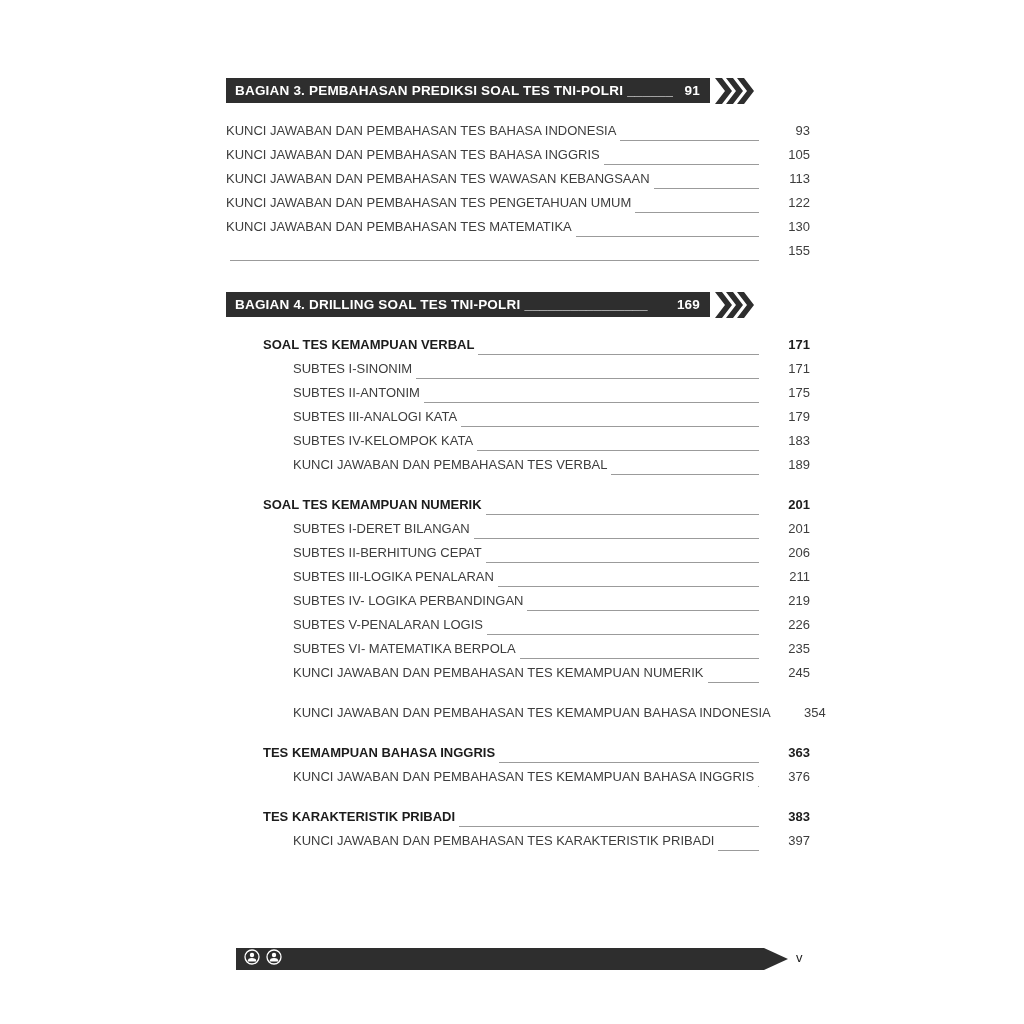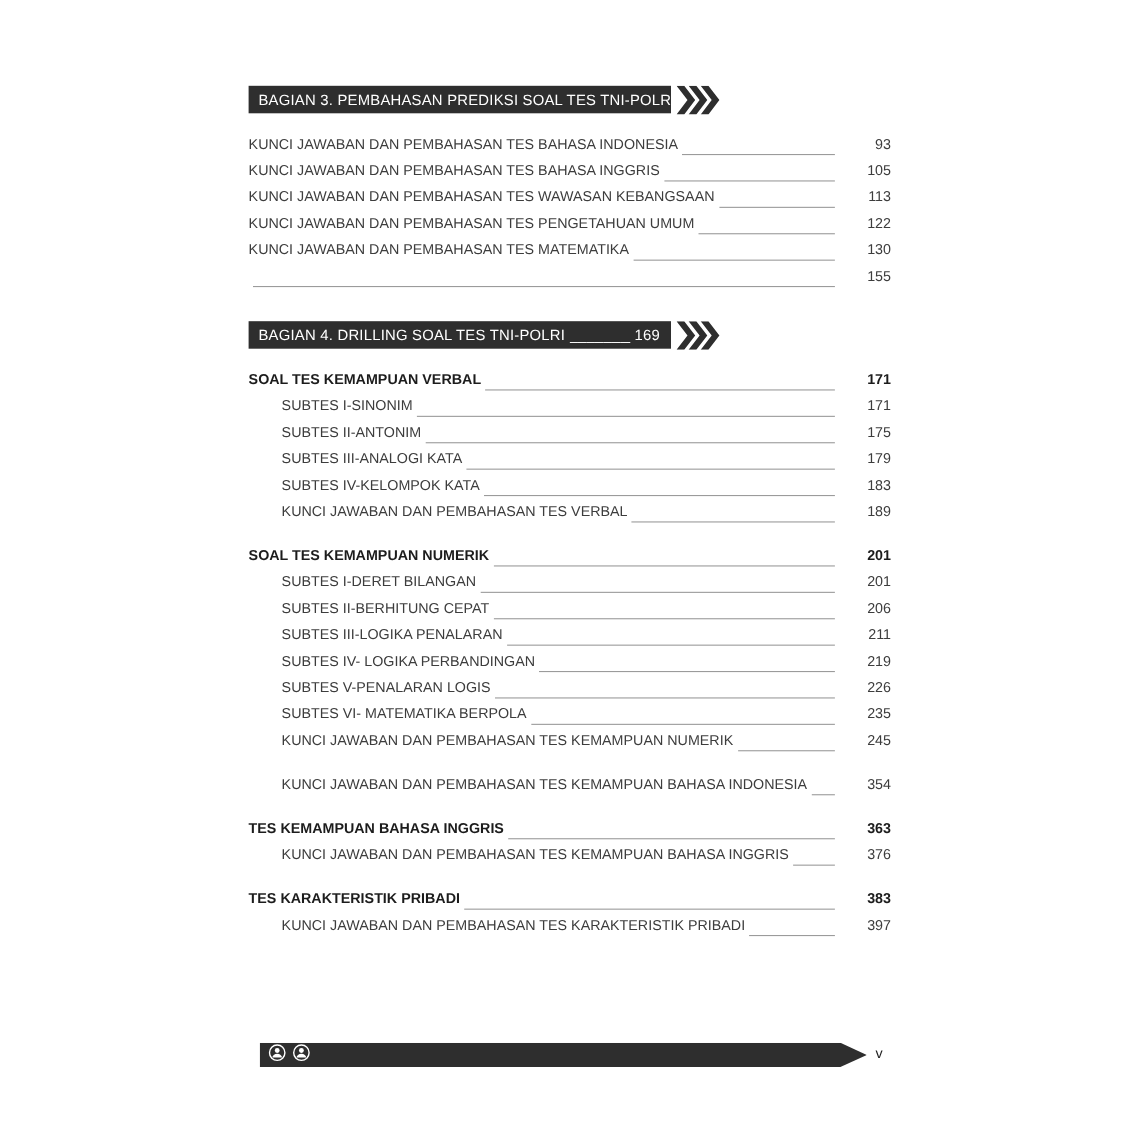--- a/index.html
+++ b/index.html
@@ -8,31 +8,31 @@
   body {
     width:1024px; height:1024px; background:#ffffff;
     font-family:"Liberation Sans", sans-serif; color:var(--text);
     position:relative; overflow:hidden;
   }
   .content { position:absolute; left:226px; top:78px; width:584px; }
 
   
   .banner { display:flex; align-items:center; height:25px; }
   .banner-bar {
-    width:384px; height:25px; background:var(--banner-bg); color:#fff;
+    width:484px; height:25px; background:var(--banner-bg); color:#fff;
     display:flex; align-items:center; padding:0 10px 0 9px;
-    font-weight:400; font-size:13.5px; letter-spacing:0.2px; white-space:nowrap;
+    font-weight:700; font-size:13.5px; letter-spacing:0.2px; white-space:nowrap;
   }
   .banner-leader { margin:0 4px; overflow:hidden; }
   .banner-page { margin-left:auto; }
   .chevrons { margin-left:5px; display:flex; align-items:center; }
 
   
   .toc-rows { margin-top:20px; }
-  .toc-group { margin-bottom:16px; }
+  .toc-group { margin-bottom:16px;margin-left:37px; }
   .toc-row { display:flex; align-items:flex-start; height:24px; font-size:13px; color:var(--text); }
   .row-label { white-space:nowrap; }
   .leader { flex:1; align-self:flex-end; height:0; border-bottom:1px solid var(--leader); margin:0 5px 6px 4px; }
   .row-page { flex:none; width:46px; text-align:right; }
   .toc-row.sub .row-label { padding-left:30px; }
   .toc-row.heading .row-label, .toc-row.heading .row-page { font-weight:700; color:var(--heading); }
 
   .banner.second { margin-top:25px; }
   .groups { margin-top:20px; }
 

